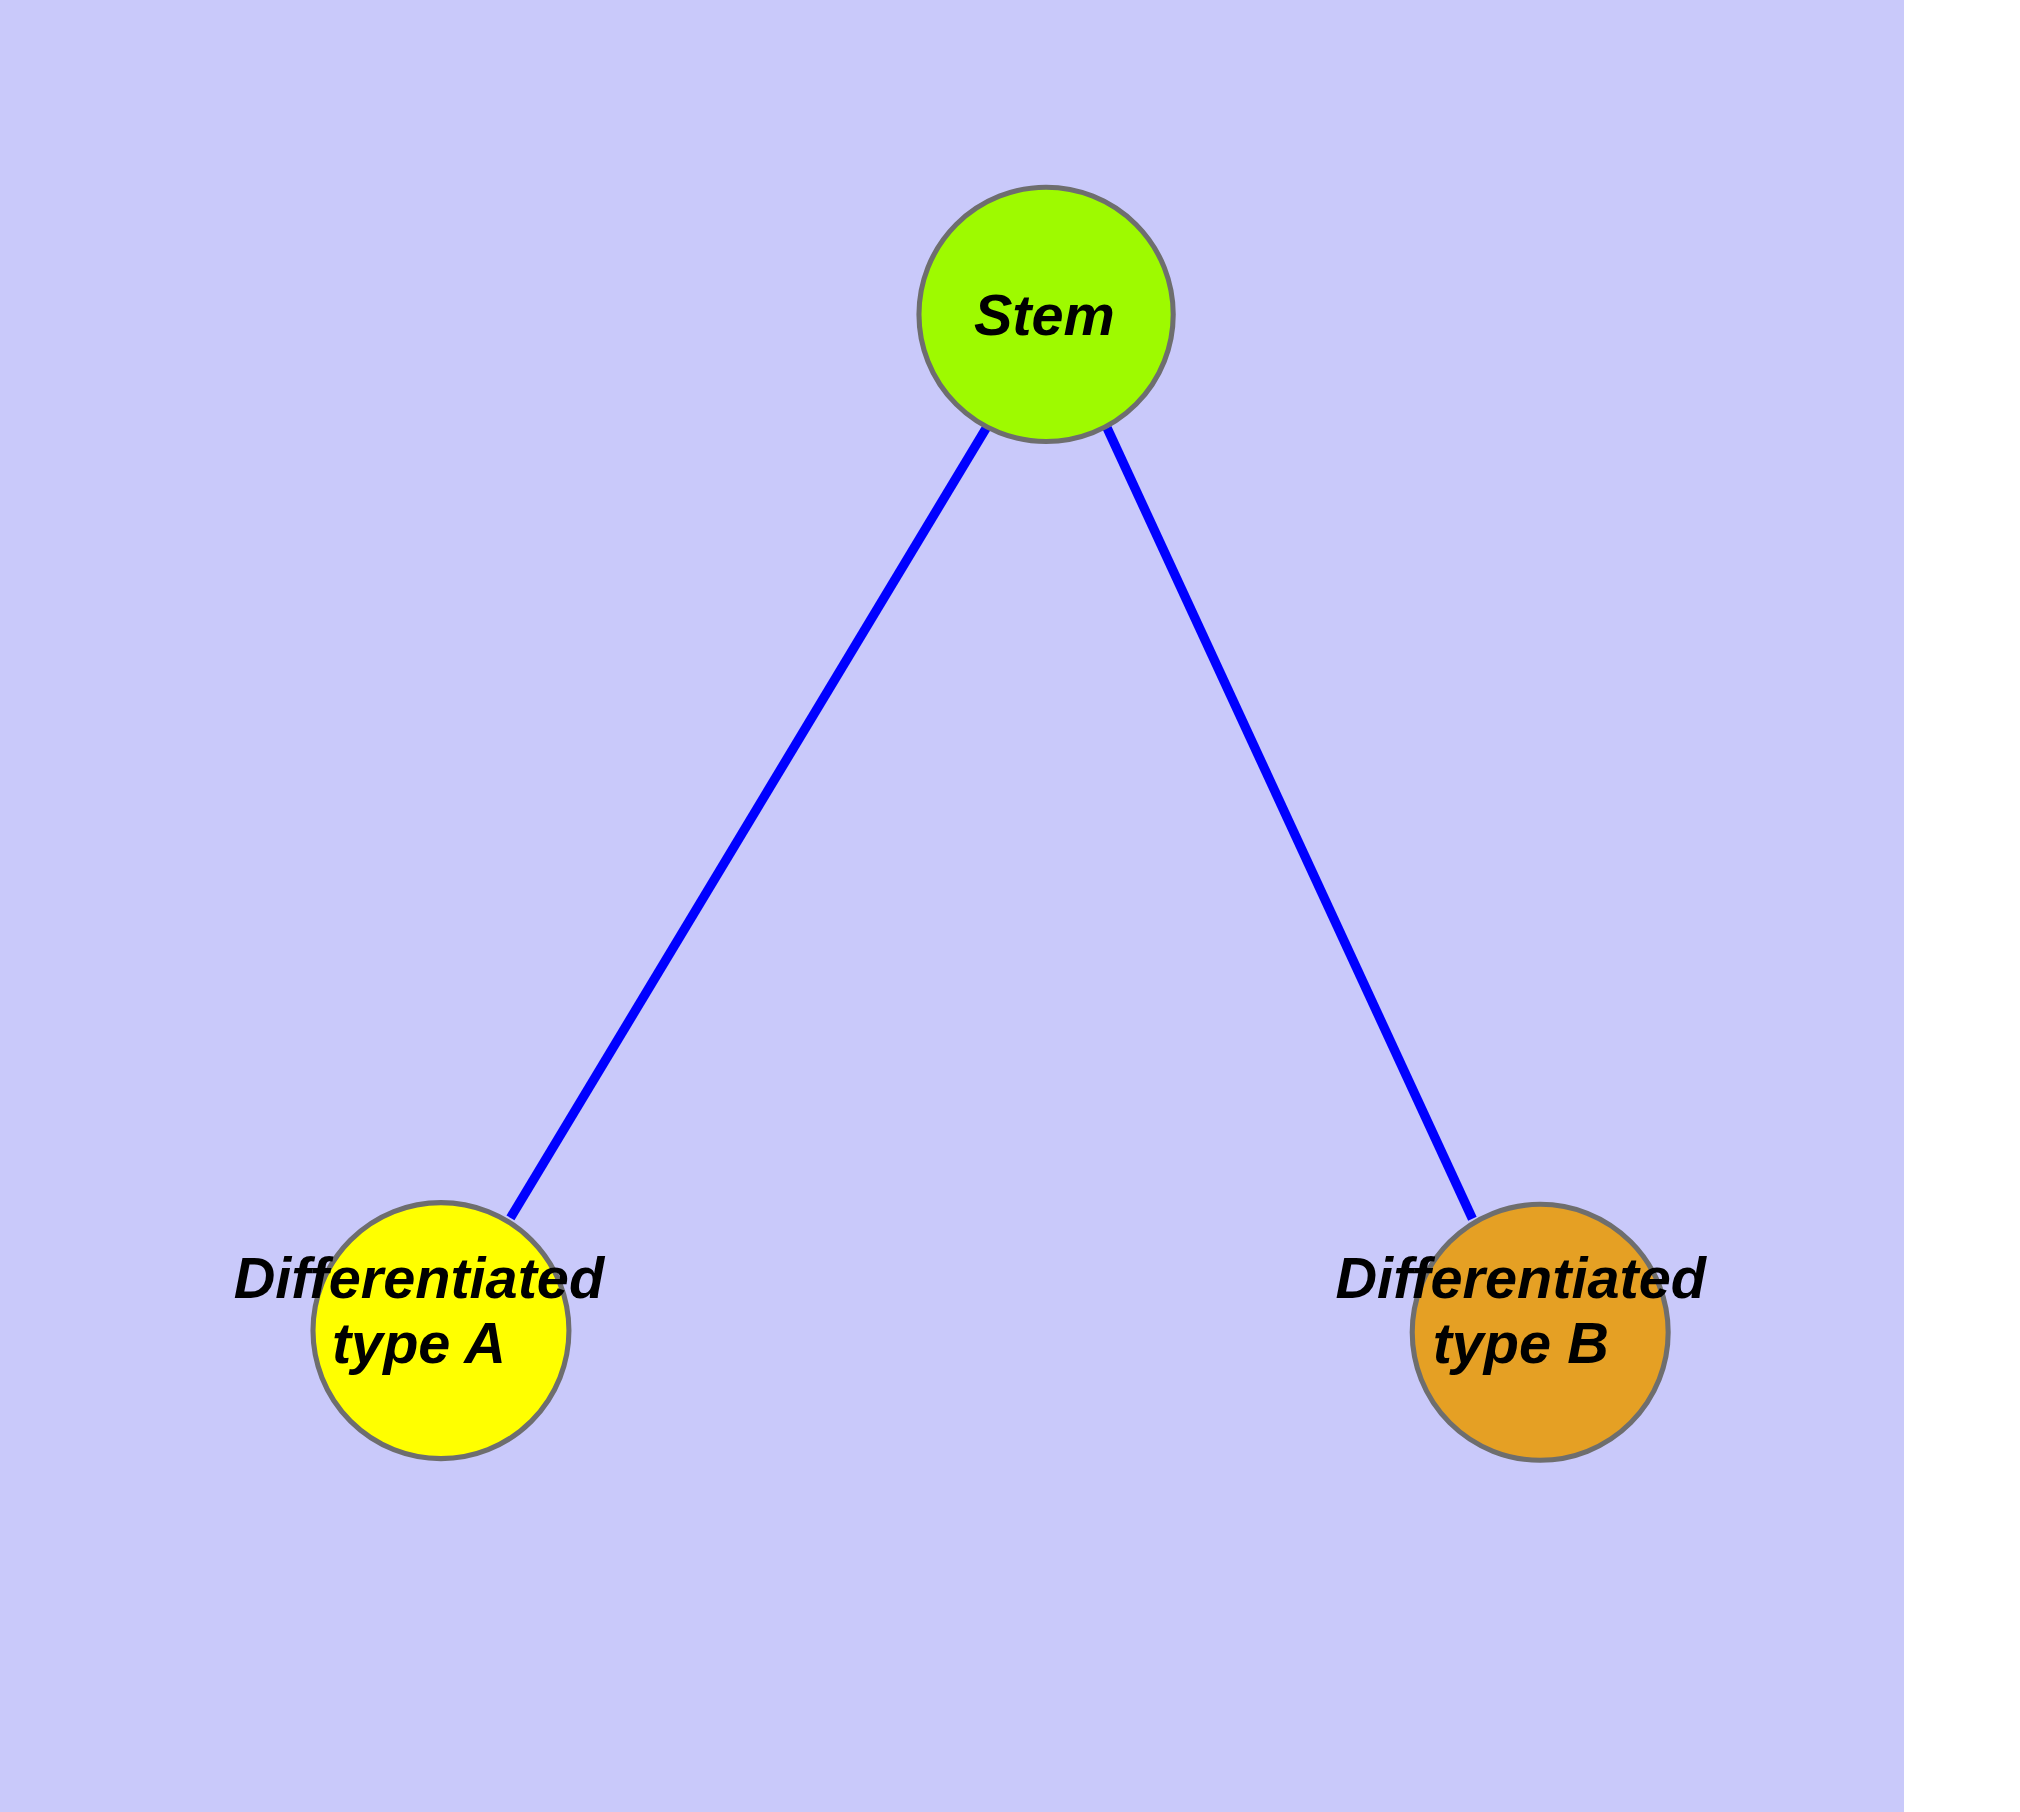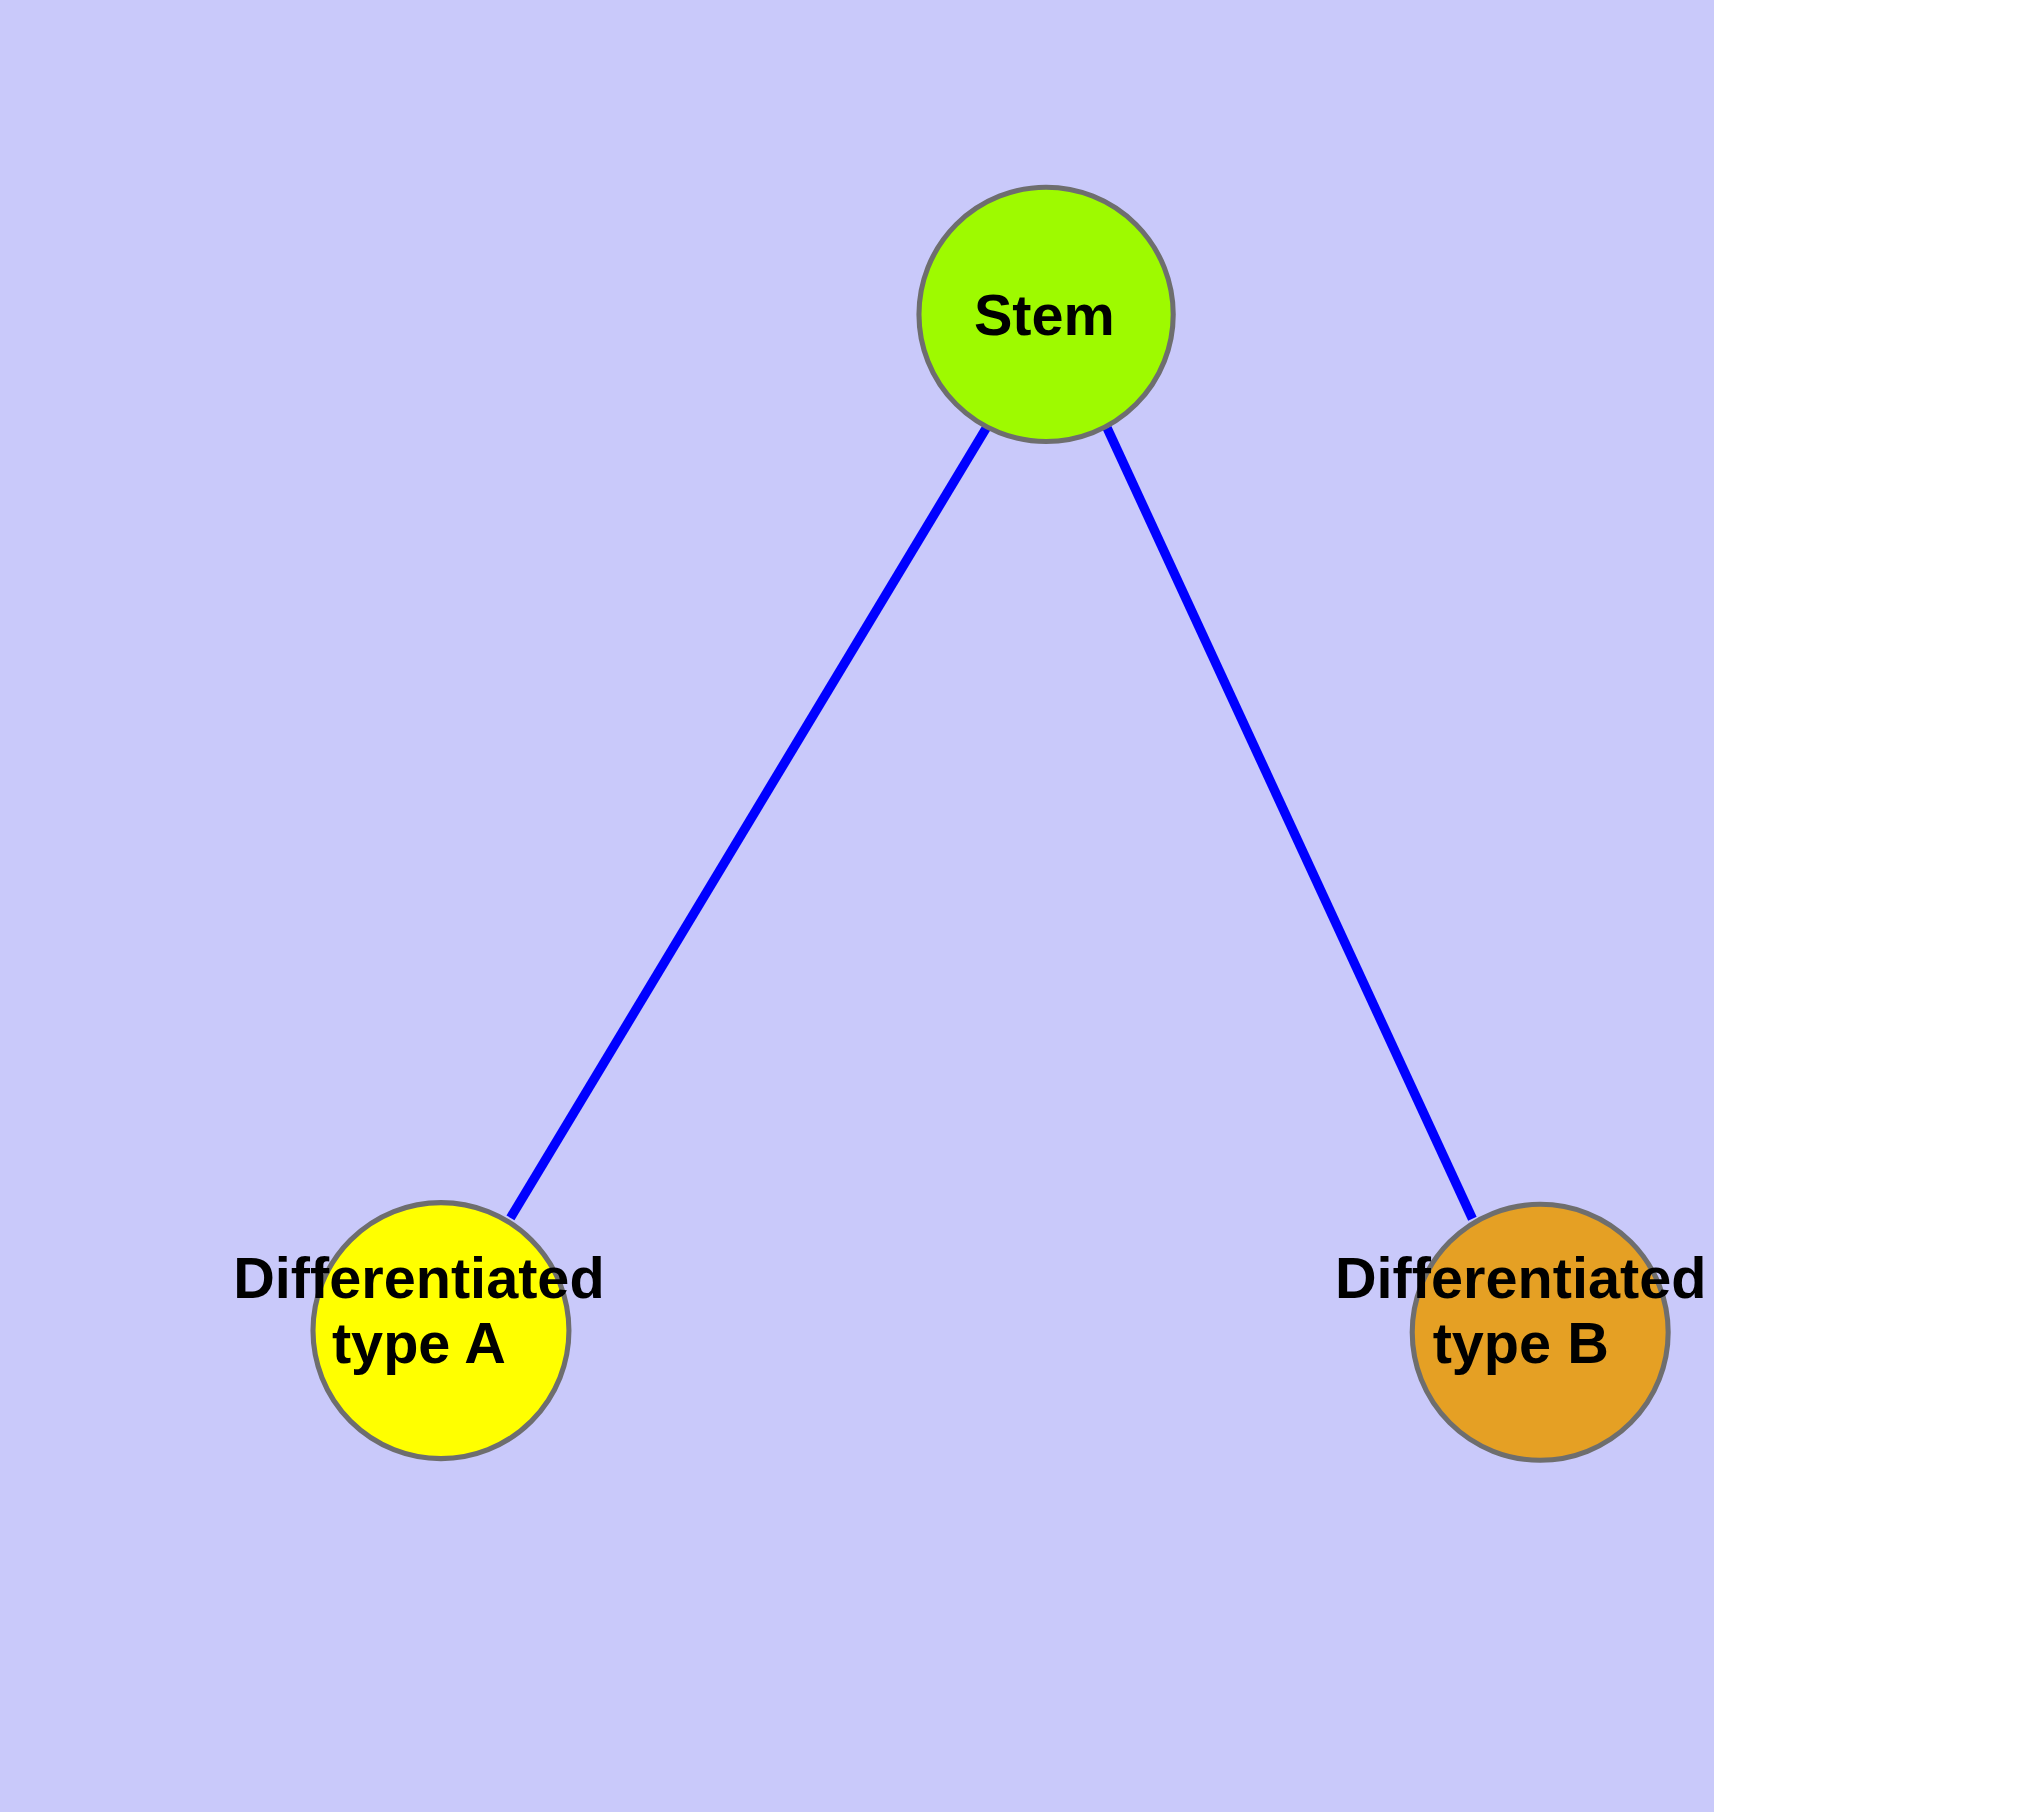--- a/index.html
+++ b/index.html
@@ -27,21 +27,21 @@
     font-family: "Liberation Sans", "DejaVu Sans", sans-serif;
     font-weight: bold;
     fill: #000000;
     text-anchor: middle;
     dominant-baseline: middle;
   }
 </style>
 </head>
 <body>
 
-<div id="canvas" style="width: 1714px; height: 1812px; background: rgb(201, 201, 250);">
+<div id="canvas" style="width: 1904px; height: 1812px; background: rgb(201, 201, 250); font-style: italic;">
   <svg id="graph-svg" viewBox="0 0 2384 2138" xmlns="http://www.w3.org/2000/svg">
 
     <rect id="bg-rect" x="0" y="0" width="2384" height="2138" fill="#C9C9FA"></rect>
 
     <g id="edge-layer">
       <line id="edge-0" x1="1164" y1="504" x2="602" y2="1437" stroke="#0000FF" stroke-width="11" stroke-linecap="butt"></line>
       <line id="edge-1" x1="1306" y1="505" x2="1737" y2="1438" stroke="#0000FF" stroke-width="11" stroke-linecap="butt"></line>
     </g>
 
     <g id="node-layer">

